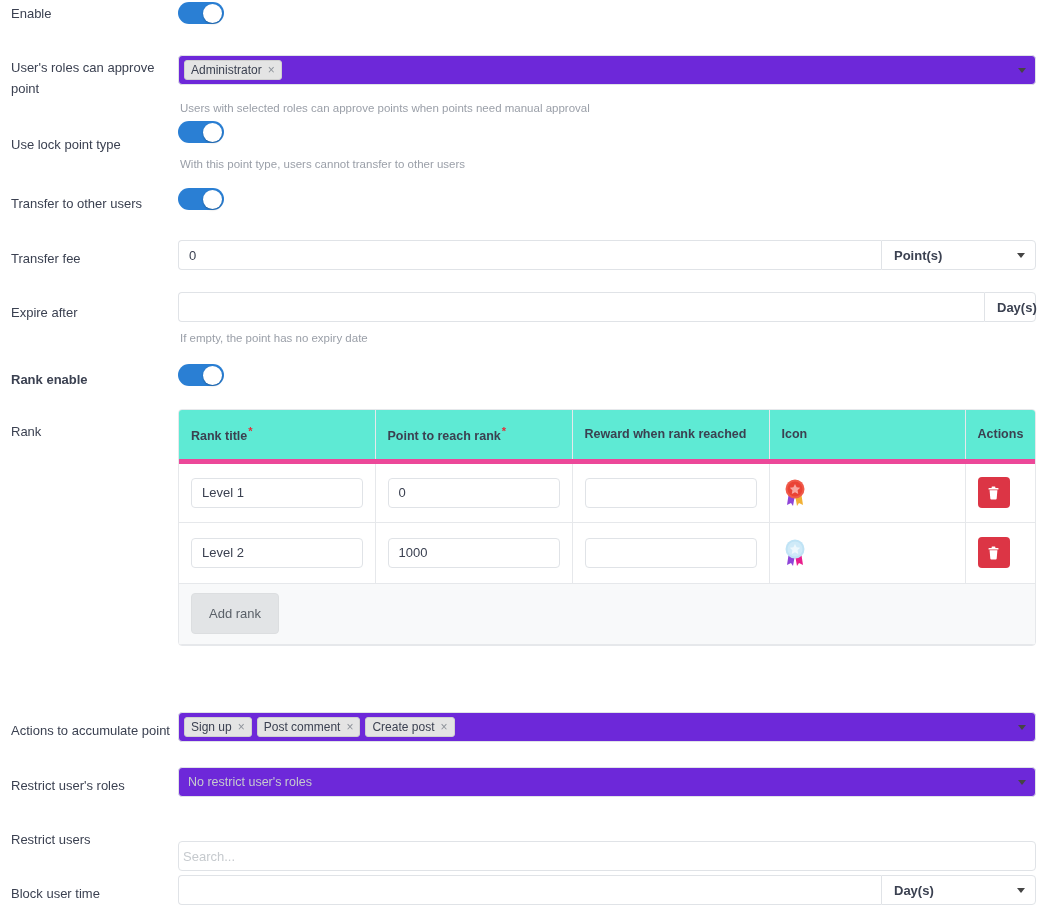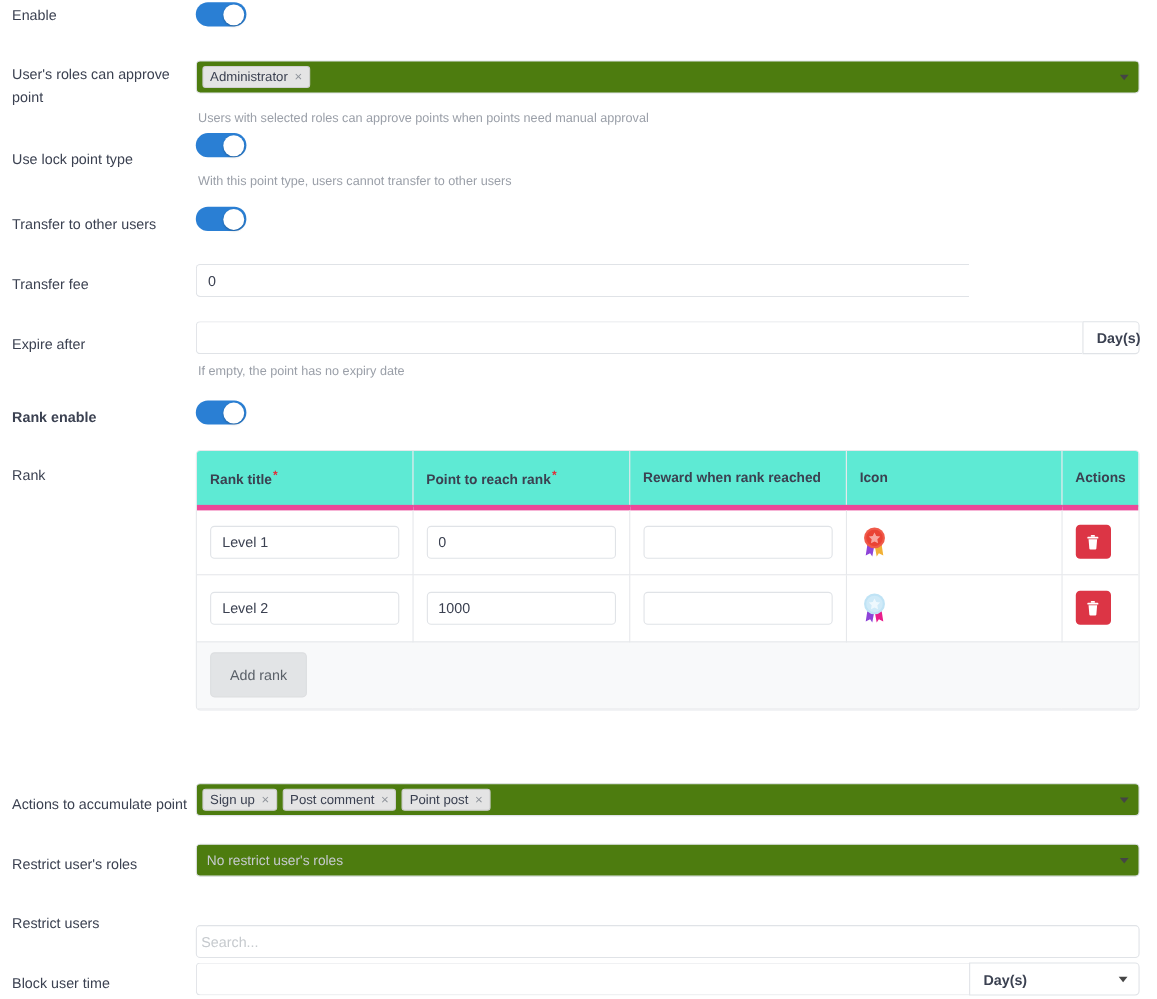--- a/index.html
+++ b/index.html
@@ -64,21 +64,21 @@
     outline: none;
     display: block;
   }
   .tf::placeholder { color: #c6cace; }
 
   
   .s2 {
     height: 30px;
     border: 1px solid #e0e3e7;
     border-radius: 4px;
-    background: #4d7c0f;
+    background: #6d28d9;
     position: relative;
     display: flex;
     align-items: center;
     padding: 0 22px 0 5px;
     cursor: pointer;
   }
   .s2 .caret {
     position: absolute;
     right: 9px; top: 50%;
     margin-top: -2px;
@@ -276,20 +276,24 @@
     <div class="control" style="top:-4px;">
       <div class="switch"><span class="knob"></span></div>
     </div>
   </div>
 
   <div class="row" style="top:247px;">
     <div class="label" style="top:2px;">Transfer fee</div>
     <div class="control" style="top:-7px; width:858px;">
       <div class="igroup">
         <input class="tf" style="width: 703px;" value="0">
+        <div class="suffix-sel" style="width:155px;">
+          <span>Point(s)</span>
+          <span class="caret"></span>
+        </div>
       </div>
     </div>
   </div>
 
   <div class="row" style="top:301px;">
     <div class="label" style="top:2px;">Expire after</div>
     <div class="control" style="top:-9px; width:858px;">
       <div class="igroup">
         <input class="tf" style="width: 806px;" value="">
         <div class="suffix" style="width:52px;">Day(s)</div>
@@ -406,21 +410,21 @@
       <div class="s2">
         <span class="pill">
           <span>Sign up</span>
           <span class="x">×</span>
         </span>
         <span class="pill">
           <span>Post comment</span>
           <span class="x">×</span>
         </span>
         <span class="pill">
-          <span>Point post</span>
+          <span>Create post</span>
           <span class="x">×</span>
         </span>
         <span class="caret"></span>
       </div>
     </div>
   </div>
 
   <div class="row" style="top:774px;">
     <div class="label" style="top:2px;">Restrict user's roles</div>
     <div class="control" style="top:-7px; width:858px;">

